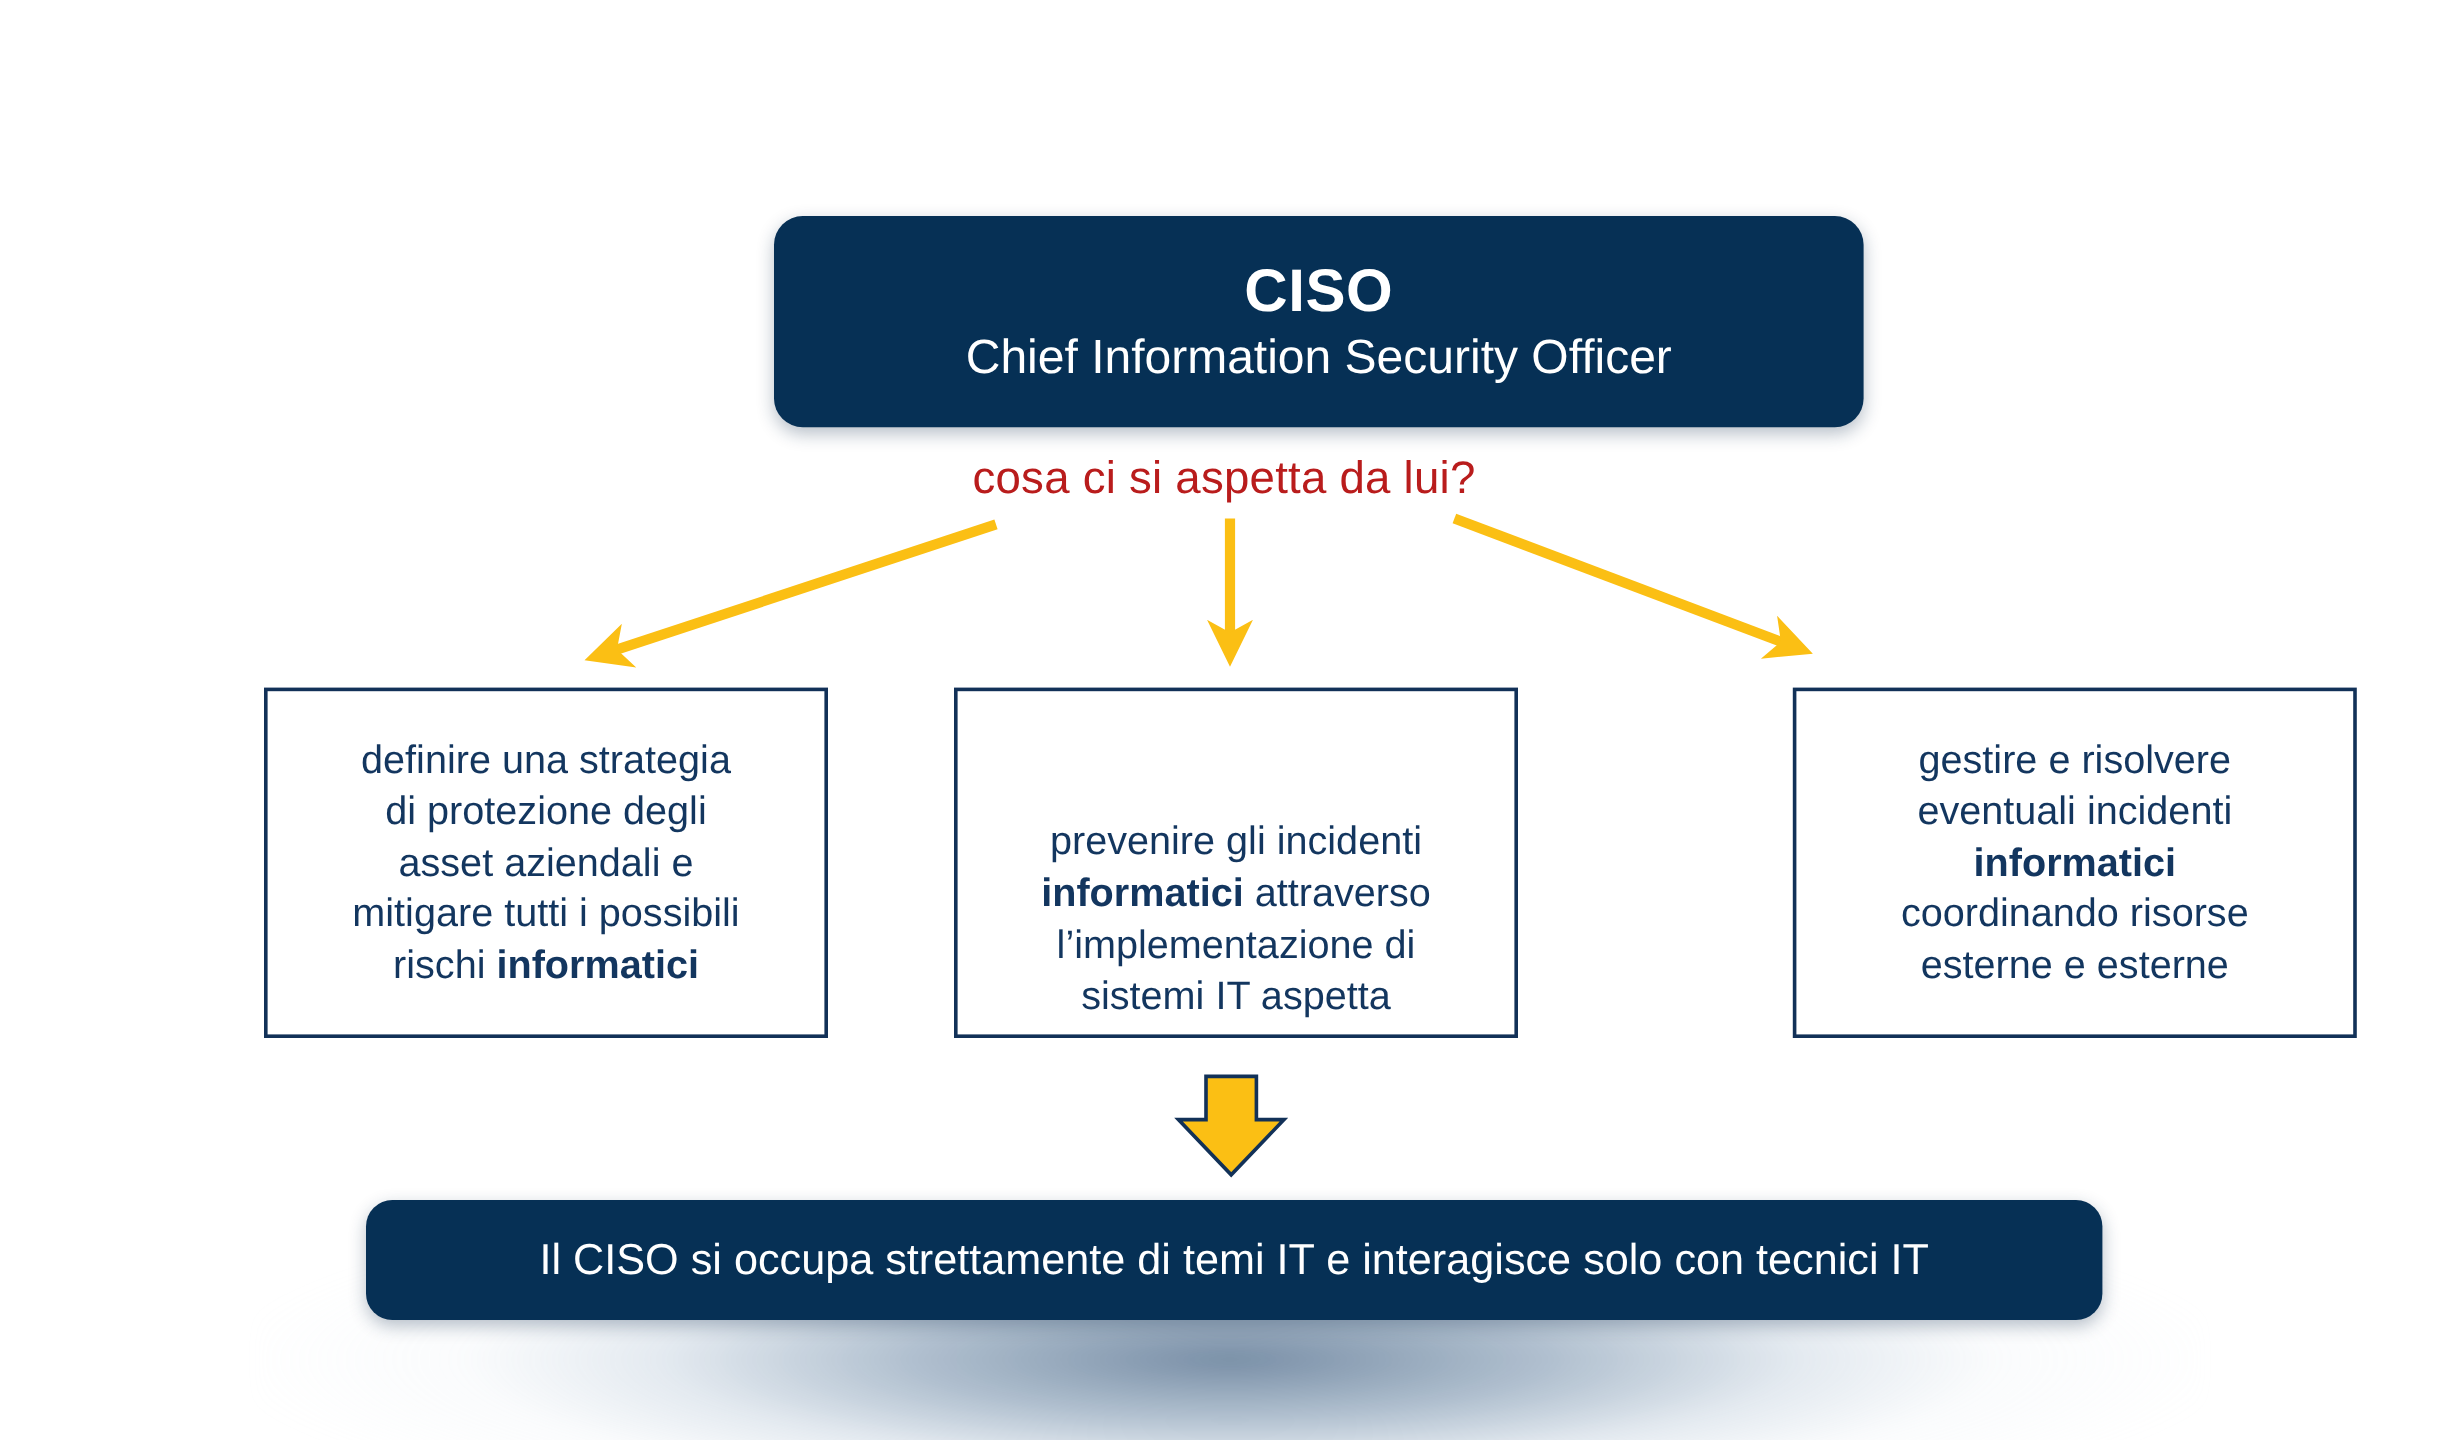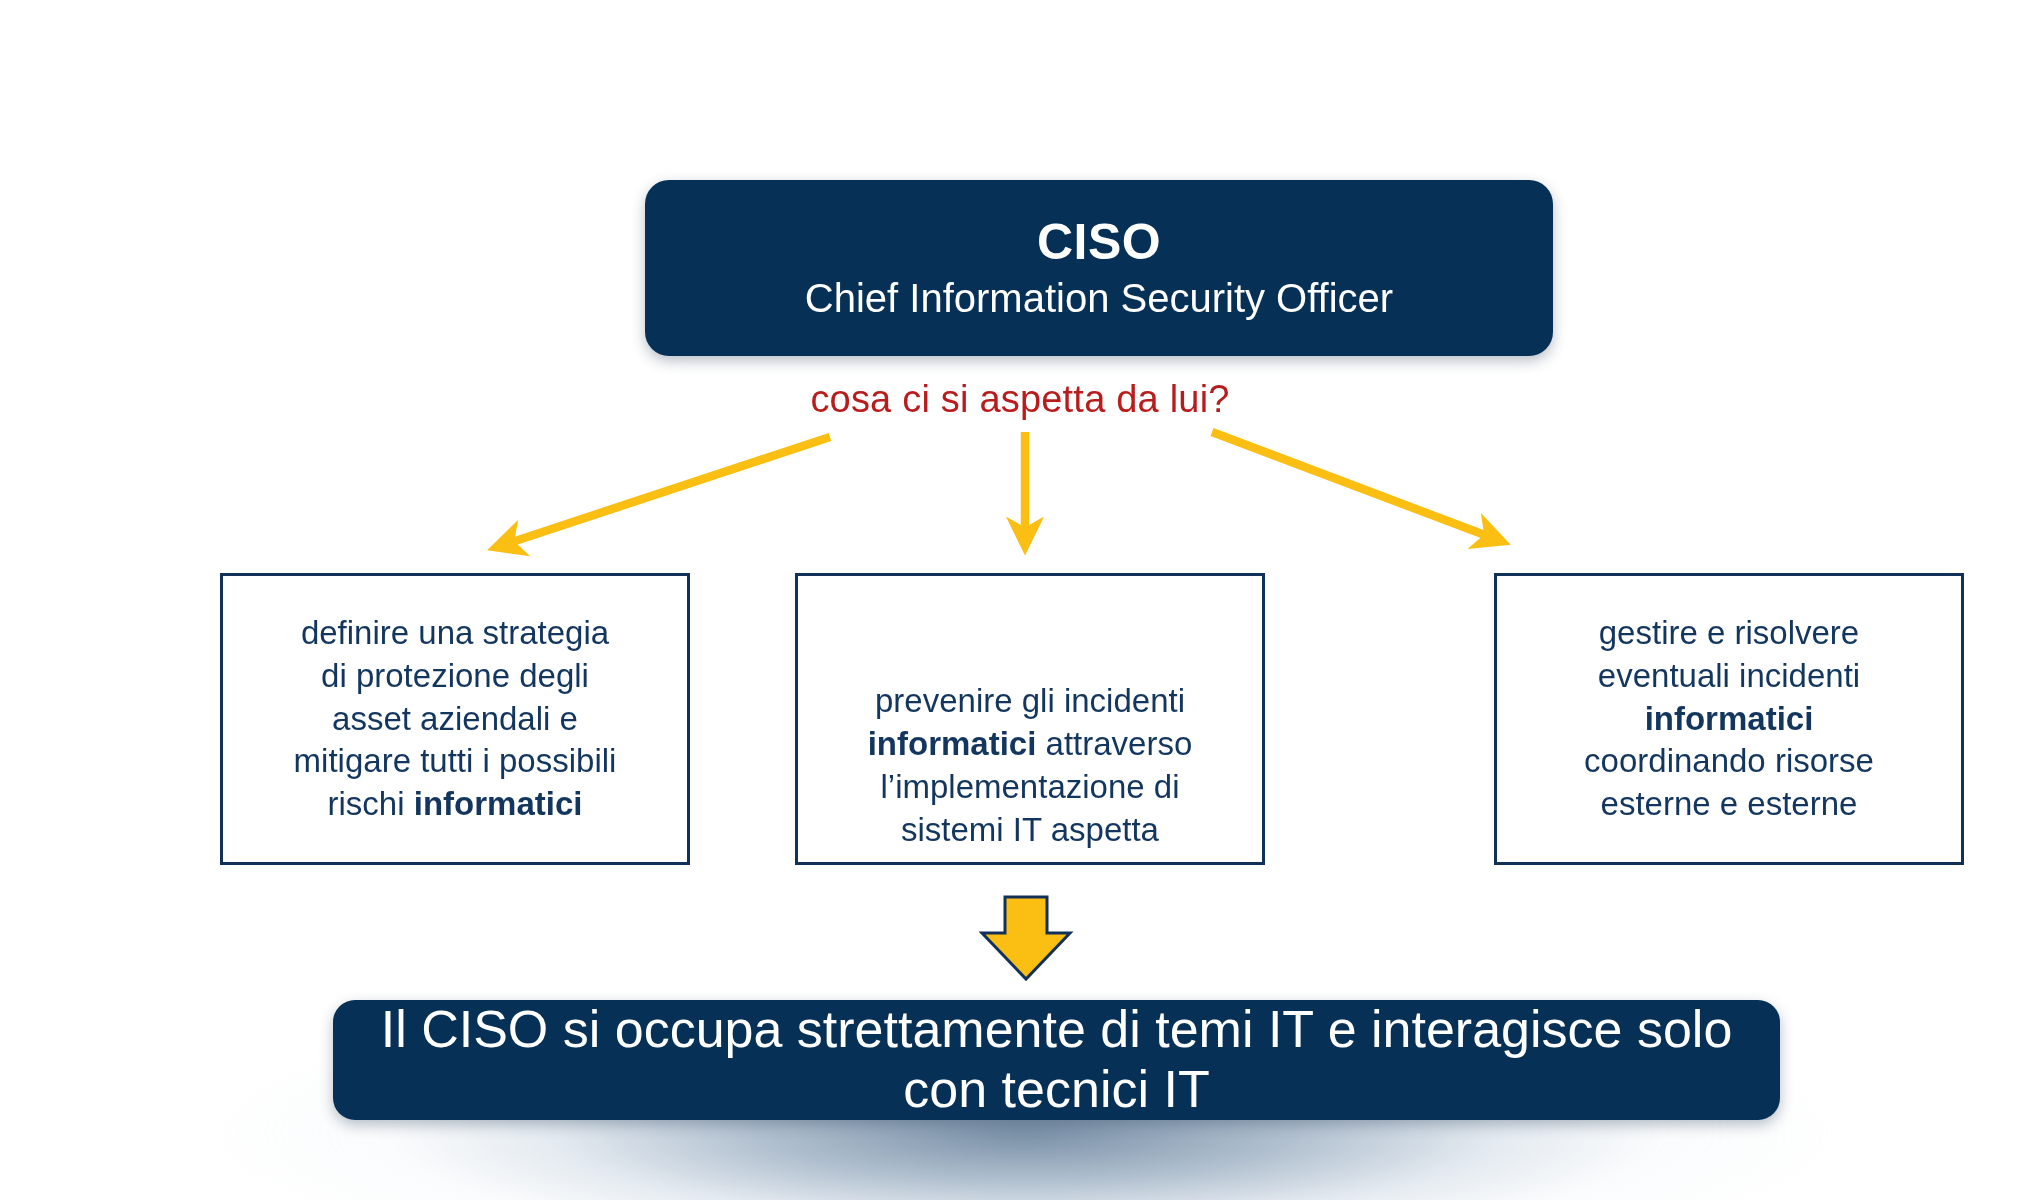--- a/index.html
+++ b/index.html
@@ -105,26 +105,25 @@
   #box-2 { left: 795px; align-items: flex-end; }
   #box-3 { left: 1494px; }
 
   .card-outline b { font-weight: bold; }
 
   
   #bottom-banner {
     left: 305px;
     top: 1000px;
     width: 1447px;
-    height: 120px;
+    height: 100px;
     border-radius: 22px;
-    font-size: 52px;
+    font-size: 36px;
     line-height: 1.15;
     padding: 0 30px;
-    margin-left: 28px;
   }
 
   
   #arrow-layer {
     position: absolute;
     left: 0;
     top: 0;
     width: 2040px;
     height: 1200px;
     pointer-events: none;

